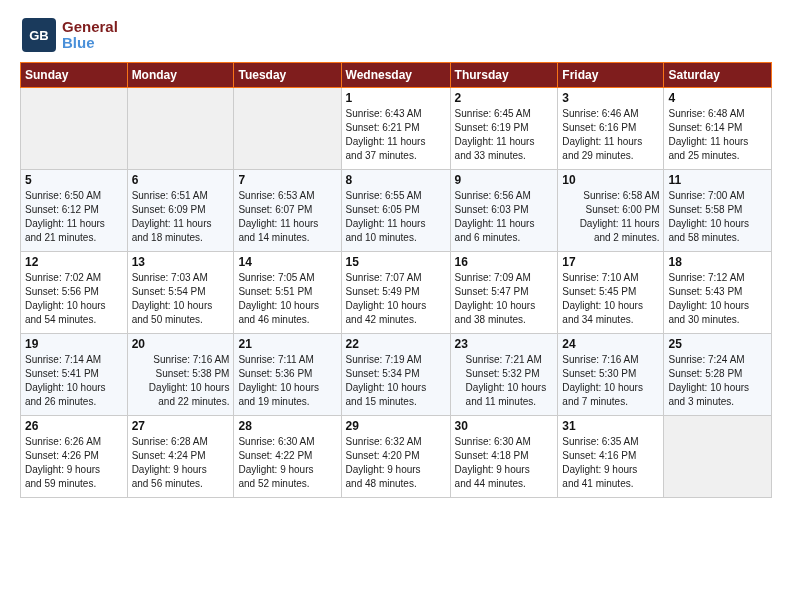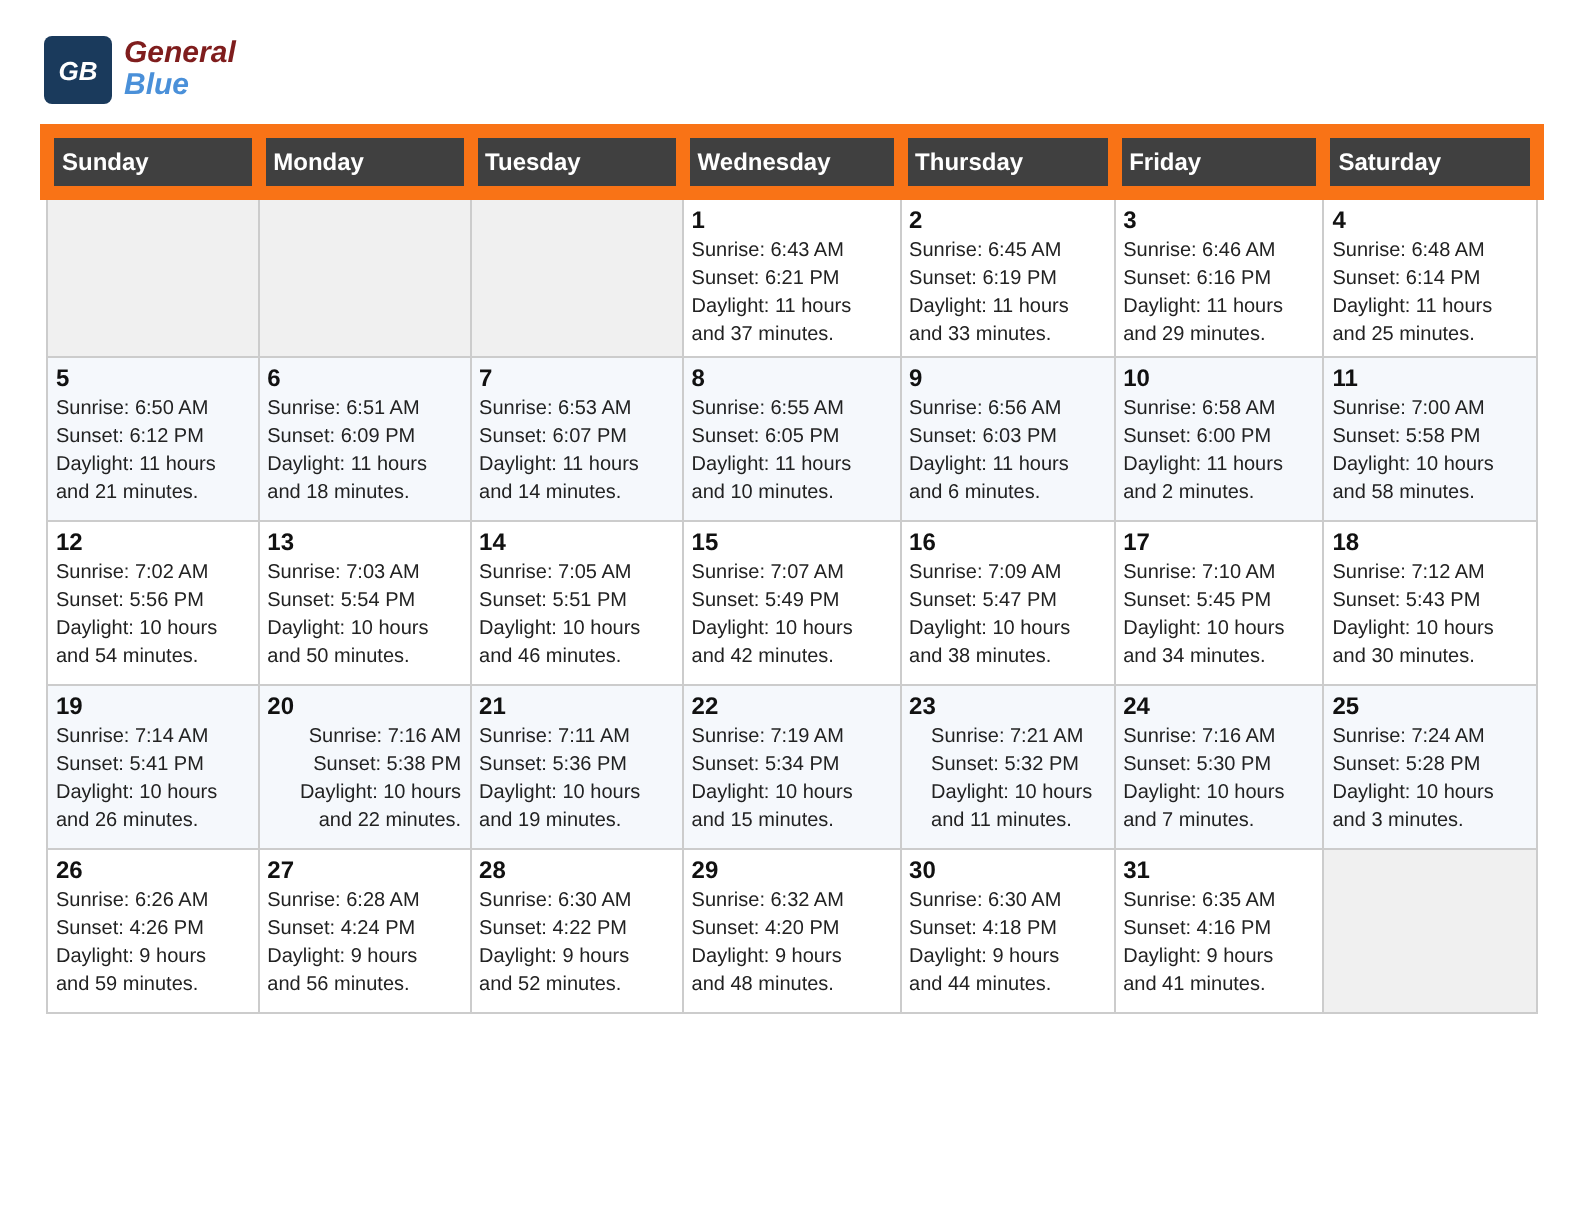--- a/index.html
+++ b/index.html
@@ -17,21 +17,20 @@
     .header-row {
       display: flex;
       align-items: flex-start;
       justify-content: space-between;
       margin-bottom: 4px;
     }
     .logo {
       display: flex;
       flex-direction: column;
       align-items: center;
-      font-style: italic;
     }
     .title-block {
       text-align: right;
     }
     .month-title {
       font-size: 36px;
       font-weight: bold;
       color: #1a3a5c;
       line-height: 1.1;
     }
@@ -40,27 +39,27 @@
       color: #333;
       margin-top: 2px;
     }
     .calendar {
       width: 100%;
       border-collapse: collapse;
       margin-top: 8px;
       font-size: 10.5px;
     }
     .calendar thead th {
-      background: #404040;
+      background: #7f1d1d;
       color: #fff;
       padding: 5px 4px;
       text-align: left;
       font-size: 12px;
       font-weight: bold;
-      border: 7px solid #f97316;
+      border: 1px solid #f97316;
     }
     .calendar tbody td {
       vertical-align: top;
       border: 1px solid #ccc;
       padding: 3px 4px;
       width: 113px;
       height: 82px;
       background: #fff;
     }
     .calendar tbody tr:nth-child(even) td {
@@ -184,21 +183,21 @@
           </td>
           <td>
             <span class="day-num">9</span>
             <div class="day-info" style="white-space: pre-line;">Sunrise: 6:56 AM
 Sunset: 6:03 PM
 Daylight: 11 hours
 and 6 minutes.</div>
           </td>
           <td>
             <span class="day-num">10</span>
-            <div class="day-info" style="white-space: pre-line;">Sunrise: 6:58 AM
+            <div class="day-info" style="white-space: pre-line; text-align: right;">Sunrise: 6:58 AM
 Sunset: 6:00 PM
 Daylight: 11 hours
 and 2 minutes.</div>
           </td>
           <td>
             <span class="day-num">11</span>
             <div class="day-info" style="white-space: pre-line;">Sunrise: 7:00 AM
 Sunset: 5:58 PM
 Daylight: 10 hours
 and 58 minutes.</div>

